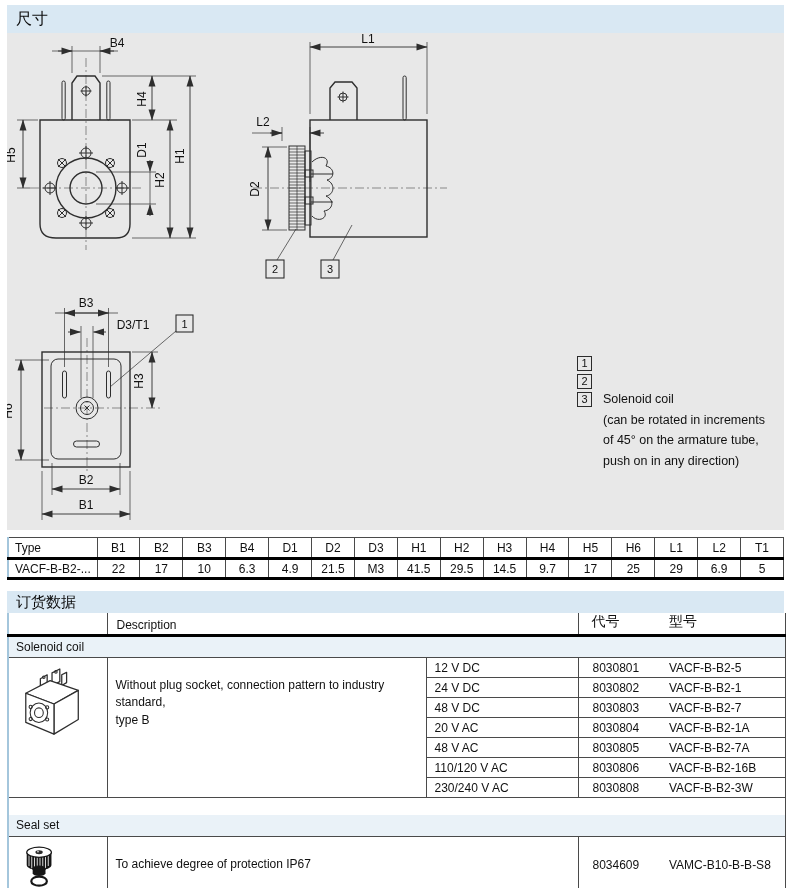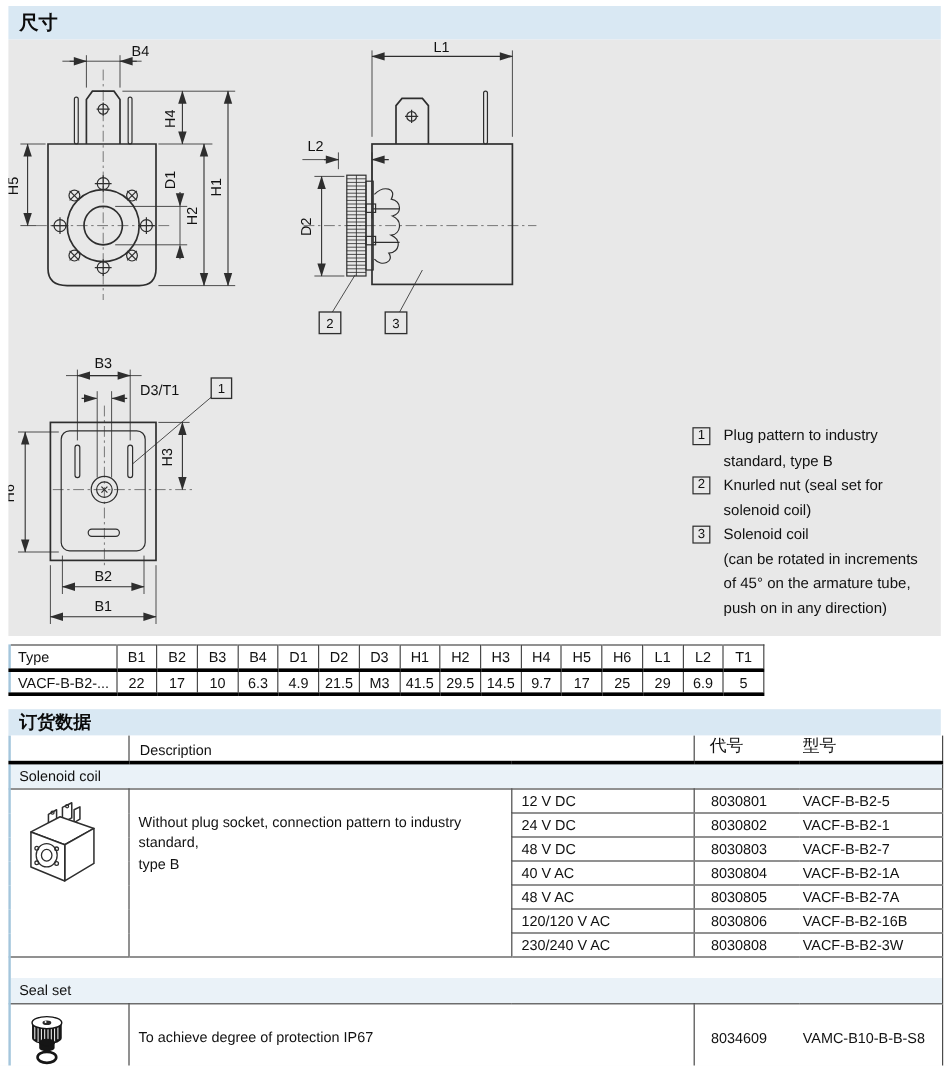--- a/index.html
+++ b/index.html
@@ -1,21 +1,21 @@
 <!DOCTYPE html>
 <html><head>
 <meta charset="utf-8">
 <style>
 *{margin:0;padding:0;box-sizing:border-box}
 html,body{background:#fff}
 body{width:790px;height:888px;font-family:"Liberation Sans",sans-serif;color:#111;position:relative;overflow:hidden}
 .page{position:absolute;left:0;top:0;width:790px;height:888px;background:#fff}
 
 
-.band{position:absolute;left:7px;width:777px;background:#d9e8f3;font-weight:bold;color:#0b0b0b;display:flex;align-items:center;padding-left:9px}
+.band{position:absolute;left:7px;width:777px;background:#d9e8f3;font-weight:normal;color:#0b0b0b;display:flex;align-items:center;padding-left:9px}
 .band.dim{top:5px;height:28px;font-size:16px}
 .band.order{top:591px;height:22px;font-size:15px}
 
 
 .draw-area{position:absolute;left:7px;top:33px;width:777px;height:497px;background:#e8e8e8}
 svg text{font-family:"Liberation Sans",sans-serif}
 .o{fill:none;stroke:#2e2e2e;stroke-width:1.4}
 .d{fill:none;stroke:#2e2e2e;stroke-width:1}
 .dim{fill:none;stroke:#2e2e2e;stroke-width:0.9}
 .ext{fill:none;stroke:#2e2e2e;stroke-width:0.7}
@@ -24,21 +24,21 @@
 .cobox{fill:#e8e8e8;stroke:#2e2e2e;stroke-width:1.1}
 .conum{font-size:11px;fill:#111;text-anchor:middle}
 
 
 .legend{position:absolute;left:570px;top:320px;width:205px}
 .legend-item{display:flex;align-items:flex-start}
 .cbox{flex:0 0 15px;height:15px;border:1px solid #2b2b2b;font-size:11px;line-height:13px;text-align:center;margin:3px 11px 0 0;color:#111}
 .ltext{font-size:12.5px;line-height:20.5px;white-space:pre-line;color:#111}
 
 
-table{border-collapse:collapse;table-layout:fixed;position:absolute;left:7px;width:630px;background:#fff}
+table{border-collapse:collapse;table-layout:fixed;position:absolute;left:7px;width:777px;background:#fff}
 td,th{font-size:12px;font-weight:normal;color:#111;overflow:hidden}
 
 .dimtab{top:537px;border-top:1px solid #4a4a4a;border-left:2px solid #a4c6dc;border-right:1px solid #4a4a4a}
 .dimtab th,.dimtab td{border-left:1px solid #4a4a4a;text-align:center;height:21px}
 .dimtab th:first-child,.dimtab td:first-child{border-left:none;text-align:left;padding-left:6px}
 .dimtab thead th{border-bottom:3px solid #000}
 .dimtab tbody td{border-bottom:3px solid #000;height:20px}
 
 .ordtab{top:613px;border-left:2px solid #a4c6dc;border-right:1px solid #4a4a4a;border-bottom:3px solid #000}
 .ordtab td{vertical-align:middle}
@@ -238,27 +238,23 @@
           <line class="ext" x1="130" y1="471" x2="130" y2="520"></line>
         <line class="dim" x1="42" y1="514" x2="130" y2="514" marker-start="url(#arw)" marker-end="url(#arw)"></line>
         <text class="lbl" x="86" y="509">B1</text>
       </g>
     </svg>
 
     
     <div class="legend">
       <div class="legend-item">
         <span class="cbox">1</span>
-        <div class="ltext">Plug pattern to industry
-standard, type B</div>
       </div>
       <div class="legend-item">
         <span class="cbox">2</span>
-        <div class="ltext">Knurled nut (seal set for
-solenoid coil)</div>
       </div>
       <div class="legend-item">
         <span class="cbox">3</span>
         <div class="ltext">Solenoid coil
 (can be rotated in increments
 of 45° on the armature tube,
 push on in any direction)</div>
       </div>
     </div>
   </div>
@@ -364,31 +360,31 @@
       <td class="c-var b-l">24 V DC</td>
       <td class="c-code b-l">8030802</td>
       <td class="c-type">VACF-B-B2-1</td>
     </tr>
     <tr class="ot-row">
       <td class="c-var b-l">48 V DC</td>
       <td class="c-code b-l">8030803</td>
       <td class="c-type">VACF-B-B2-7</td>
     </tr>
     <tr class="ot-row">
-      <td class="c-var b-l">40 V AC</td>
+      <td class="c-var b-l">20 V AC</td>
       <td class="c-code b-l">8030804</td>
       <td class="c-type">VACF-B-B2-1A</td>
     </tr>
     <tr class="ot-row">
       <td class="c-var b-l">48 V AC</td>
       <td class="c-code b-l">8030805</td>
       <td class="c-type">VACF-B-B2-7A</td>
     </tr>
     <tr class="ot-row">
-      <td class="c-var b-l">120/120 V AC</td>
+      <td class="c-var b-l">110/120 V AC</td>
       <td class="c-code b-l">8030806</td>
       <td class="c-type">VACF-B-B2-16B</td>
     </tr>
     <tr class="ot-row">
       <td class="c-var b-l">230/240 V AC</td>
       <td class="c-code b-l">8030808</td>
       <td class="c-type">VACF-B-B2-3W</td>
     </tr>
     <tr class="ot-gap">
           <td colspan="5"></td>

